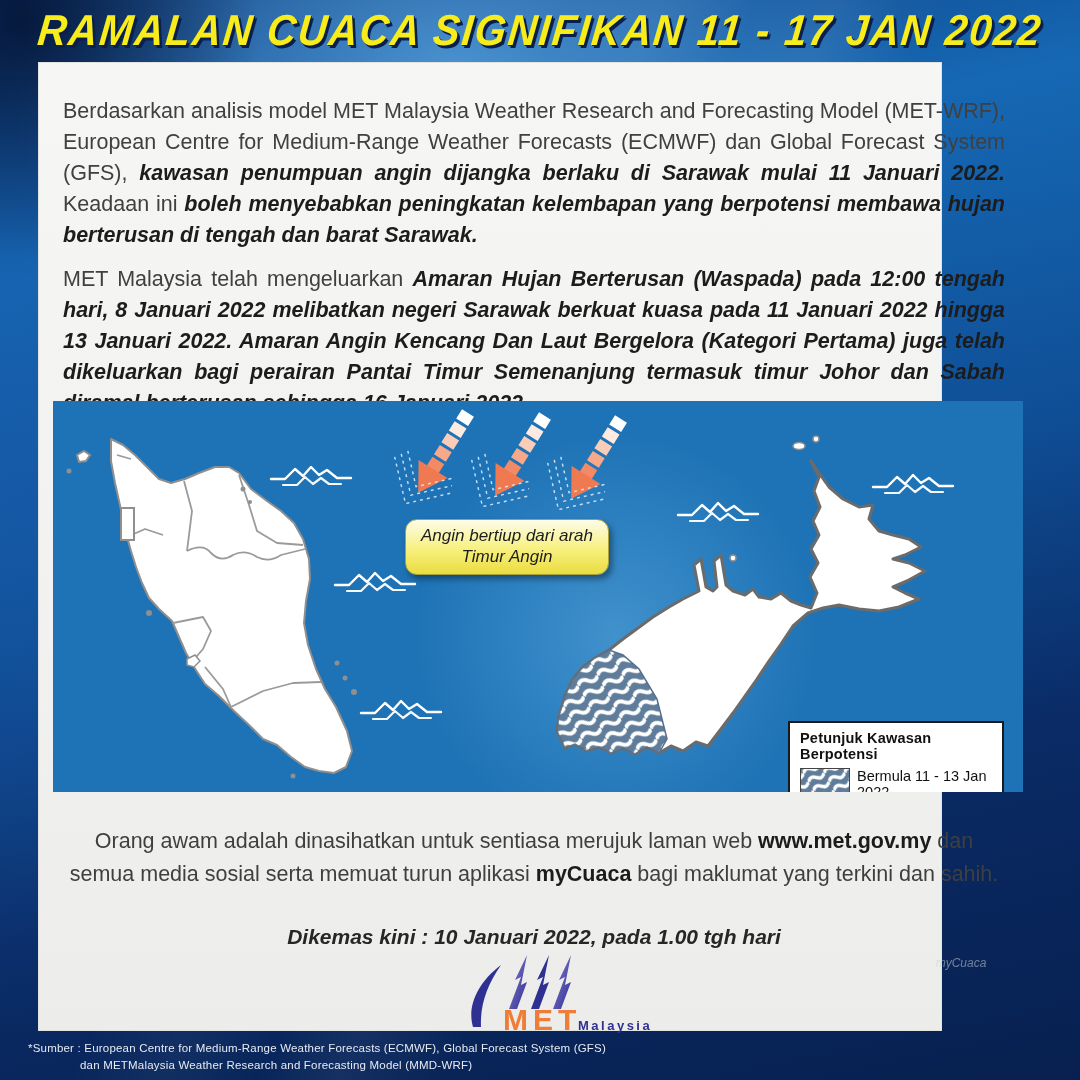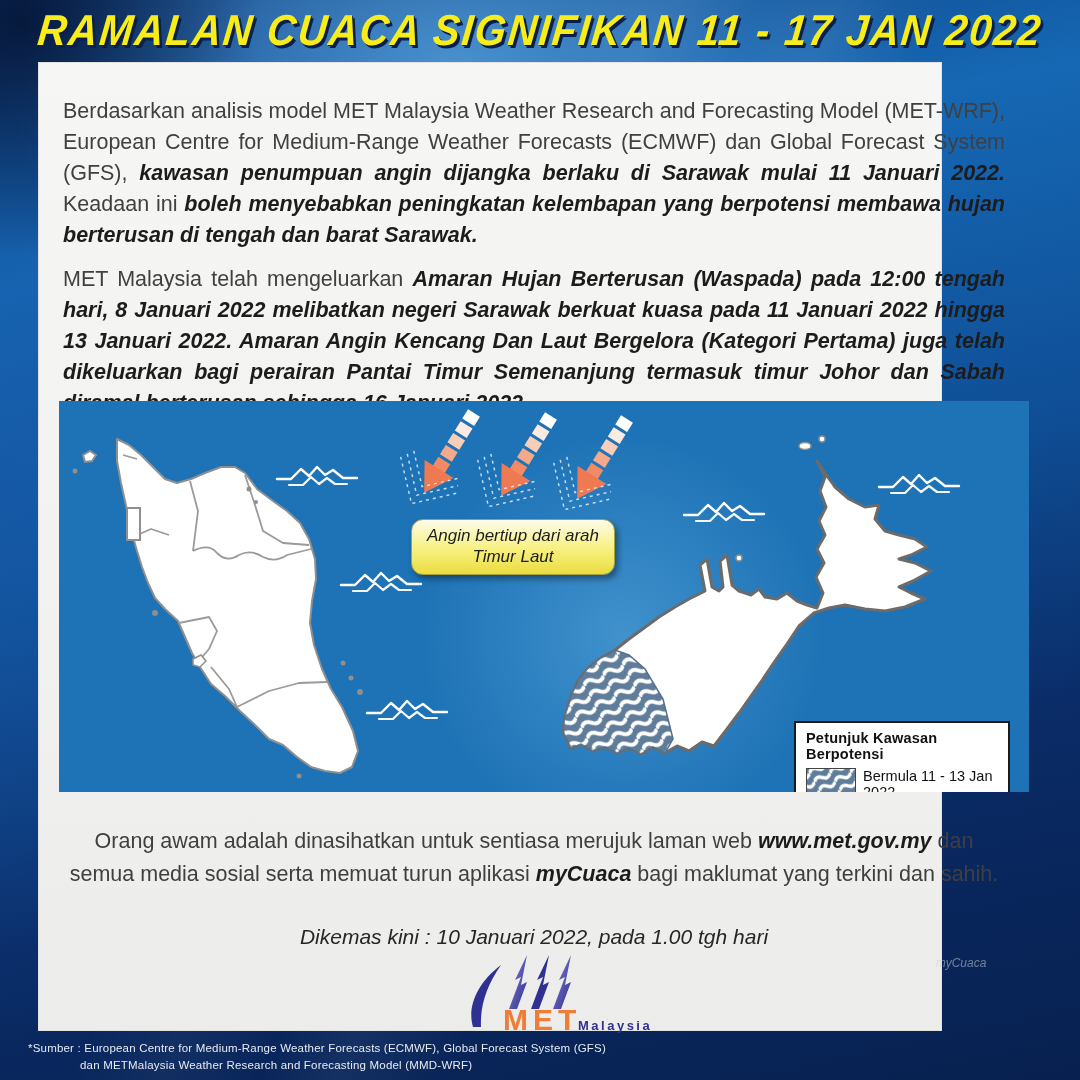--- a/index.html
+++ b/index.html
@@ -25,21 +25,21 @@
     border:1px solid #e2e2e0;box-sizing:border-box;
   }
   .para{
     position:absolute;left:24px;width:942px;
     font-size:21.5px;line-height:31px;color:#404040;text-align:justify;
   }
   .para b{font-style:italic;color:#1c1c1c;}
   .p1{top:11px;}
   .p2{top:179px;}
   .map-panel{
-    position:absolute;left:20px;top:338px;width:970px;height:391px;
+    position:absolute;left:14px;top:338px;width:970px;height:391px;
     background:
       radial-gradient(circle 280px at 58% 60%, rgba(120,195,240,.38), transparent 72%),
       #1e73b6;
     overflow:hidden;
   }
   .map-panel svg.mapsvg{position:absolute;left:0;top:0;}
   .wind-label{
     position:absolute;left:352px;top:118px;width:204px;box-sizing:border-box;
     padding:5px 10px 7px;border-radius:12px;
     background:linear-gradient(180deg,#fdfce9 0%,#f7f07d 55%,#eadc41 100%);
@@ -51,24 +51,24 @@
     background:#ffffff;border:2px solid #1a1a1a;padding:7px 8px 8px 10px;
   }
   .legend-title{font-size:14.5px;font-weight:700;color:#111;letter-spacing:.2px;}
   .legend-row{display:flex;align-items:center;margin-top:6px;}
   .legend-swatch{width:48px;height:30px;border:1px solid #444;flex:0 0 auto;}
   .legend-text{font-size:14.5px;color:#111;margin-left:7px;}
   .notice{
     position:absolute;left:24px;top:740px;width:942px;text-align:center;
     font-size:21.5px;line-height:33px;color:#3f3f3f;
   }
-  .notice b{font-style:italic;color:#1c1c1c;}
+  .notice b{color:#1c1c1c;}
   .updated{
     position:absolute;left:24px;top:862px;width:942px;text-align:center;
-    font-size:21px;font-weight:400;font-style:italic;color:#262626;
+    font-size:21px;font-weight:700;font-style:italic;color:#262626;
   }
   .logo{position:absolute;left:408px;top:888px;width:230px;height:84px;}
   .watermark{
     position:absolute;left:862px;top:893px;width:120px;text-align:center;
     font-size:12px;font-style:italic;color:#c9cdd2;opacity:.55;
   }
   .footer{
     position:absolute;left:28px;top:1040px;width:1020px;
     font-size:11.5px;line-height:17px;color:#e6ebf2;letter-spacing:.2px;
   }
@@ -162,21 +162,21 @@
         </g>
       </g>
 
       <use href="#windarrow" transform="translate(415,12) rotate(32)"></use>
       <use href="#windarrow" transform="translate(492,15) rotate(32)"></use>
       <use href="#windarrow" transform="translate(568,18) rotate(32)"></use>
     </svg>
 
     <div class="wind-label">
       <div>Angin bertiup dari arah</div>
-      <div>Timur Laut</div>
+      <div>Timur Angin</div>
     </div>
 
     <div class="legend">
       <div class="legend-title">Petunjuk Kawasan Berpotensi</div>
       <div class="legend-row">
         <svg class="legend-swatch" width="48" height="30" viewBox="0 0 48 30">
           <defs>
             <pattern id="hatch2" width="18" height="10" patternUnits="userSpaceOnUse" patternTransform="rotate(-30)">
               <rect width="18" height="10" fill="#5f7d9a"></rect>
               <path d="M0 5 Q4.5 0 9 5 T 18 5" stroke="#ffffff" stroke-width="3.4" fill="none"></path>

